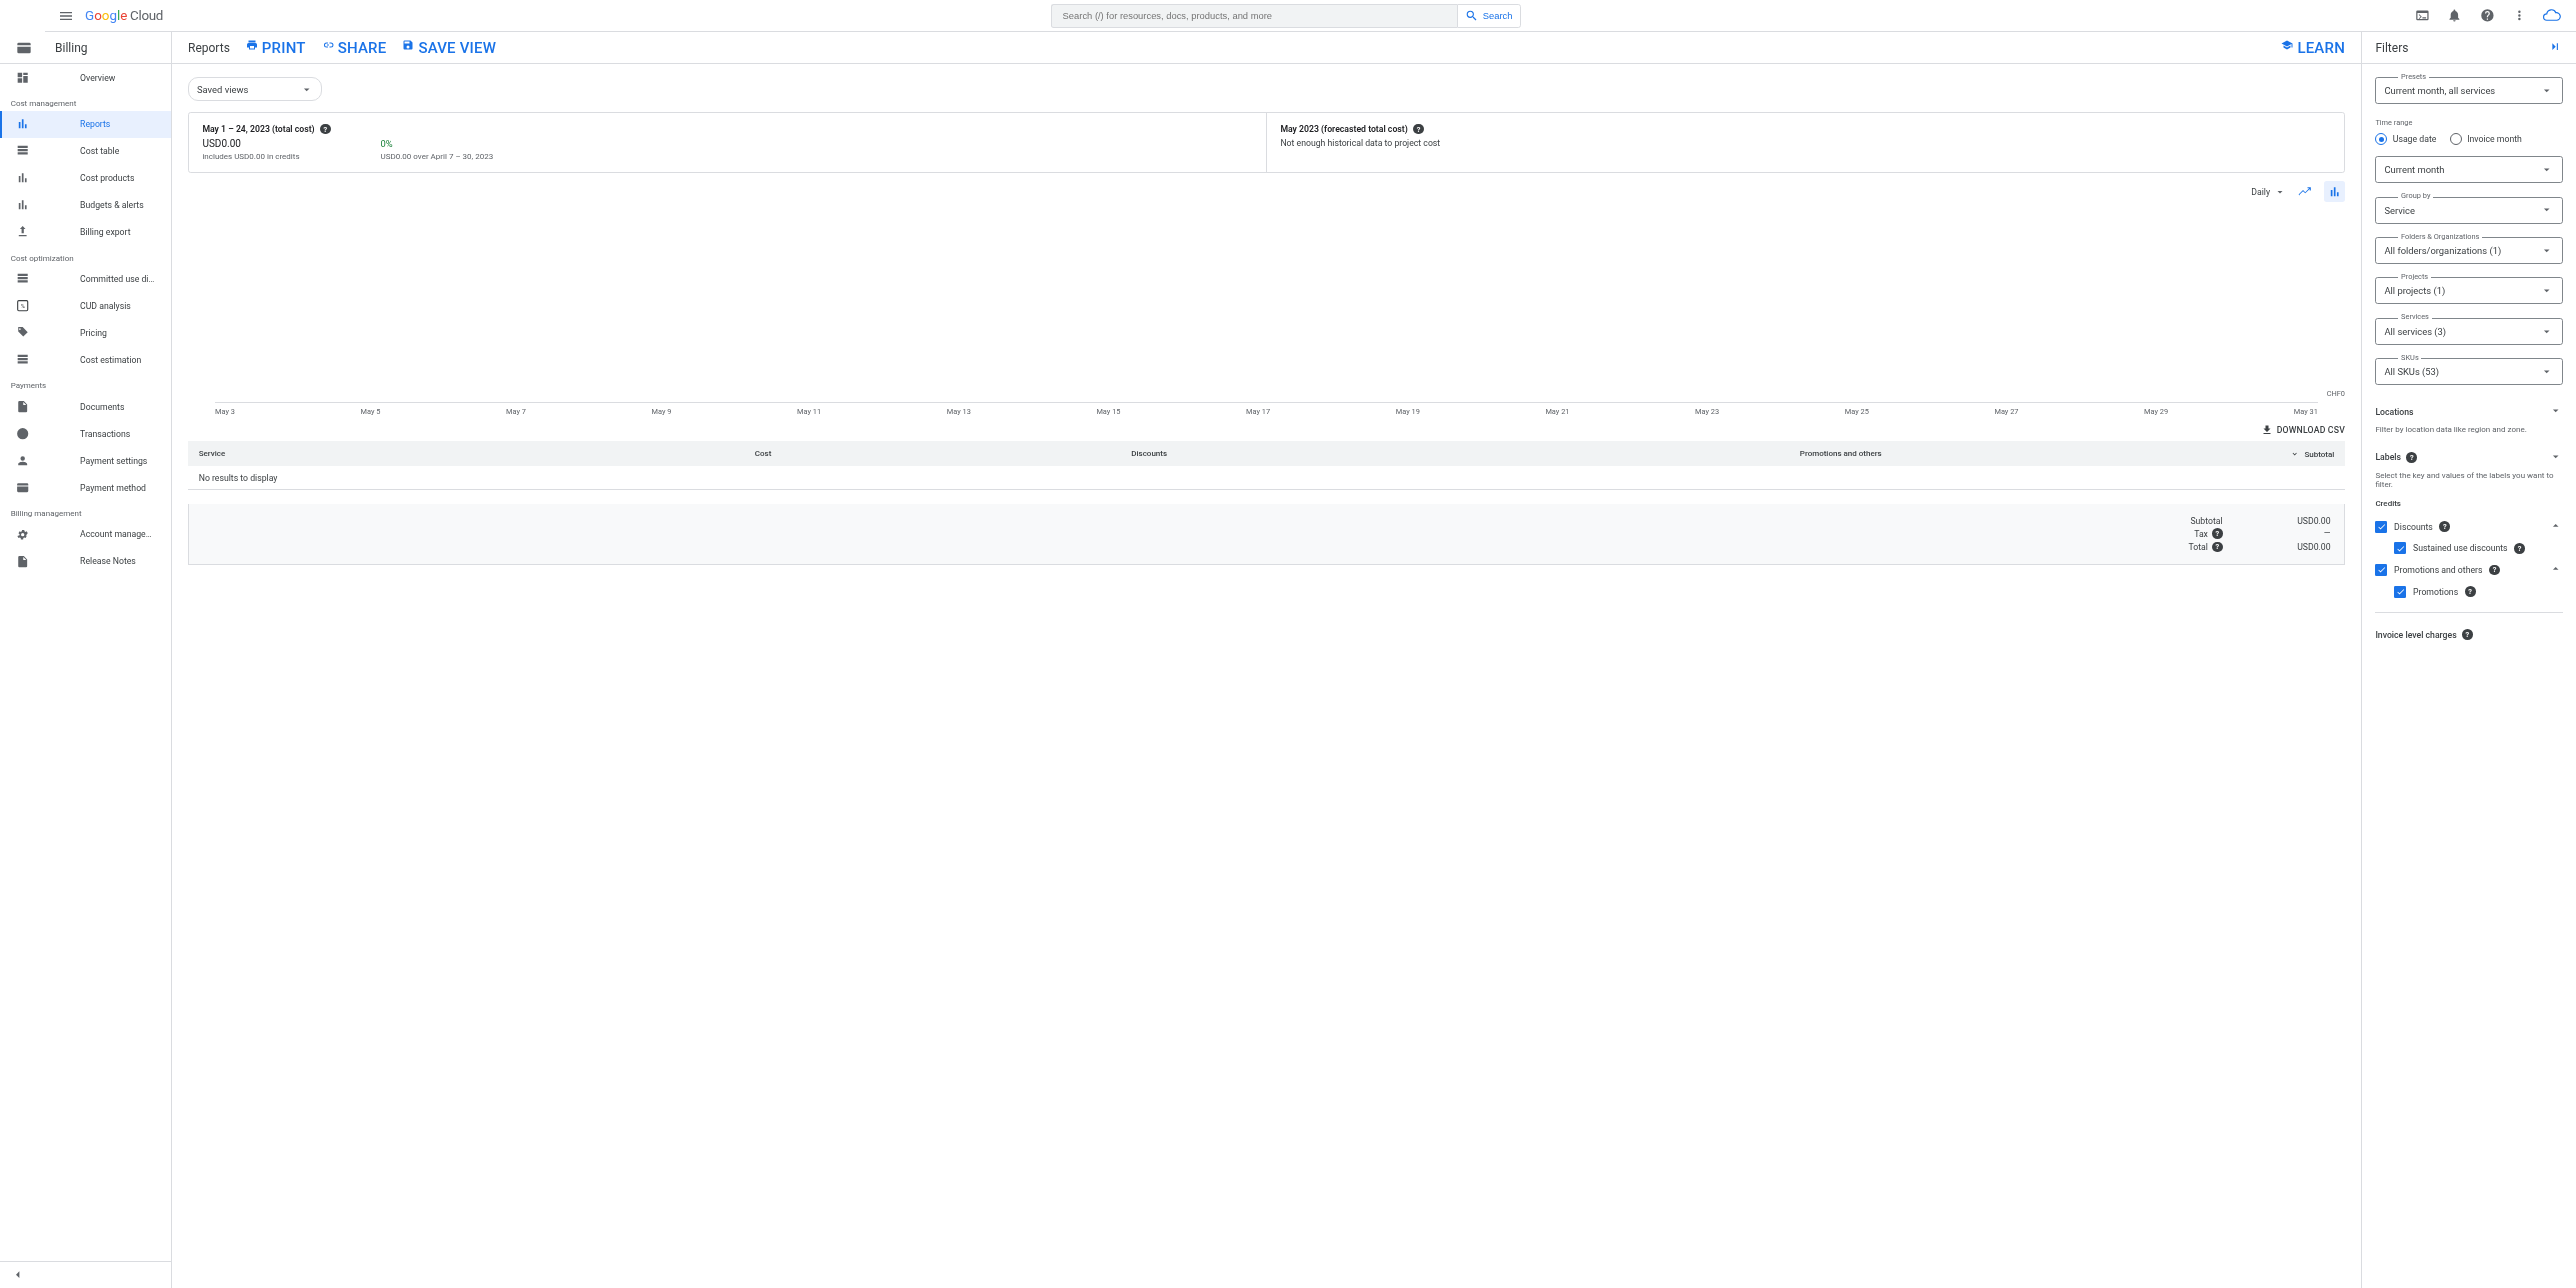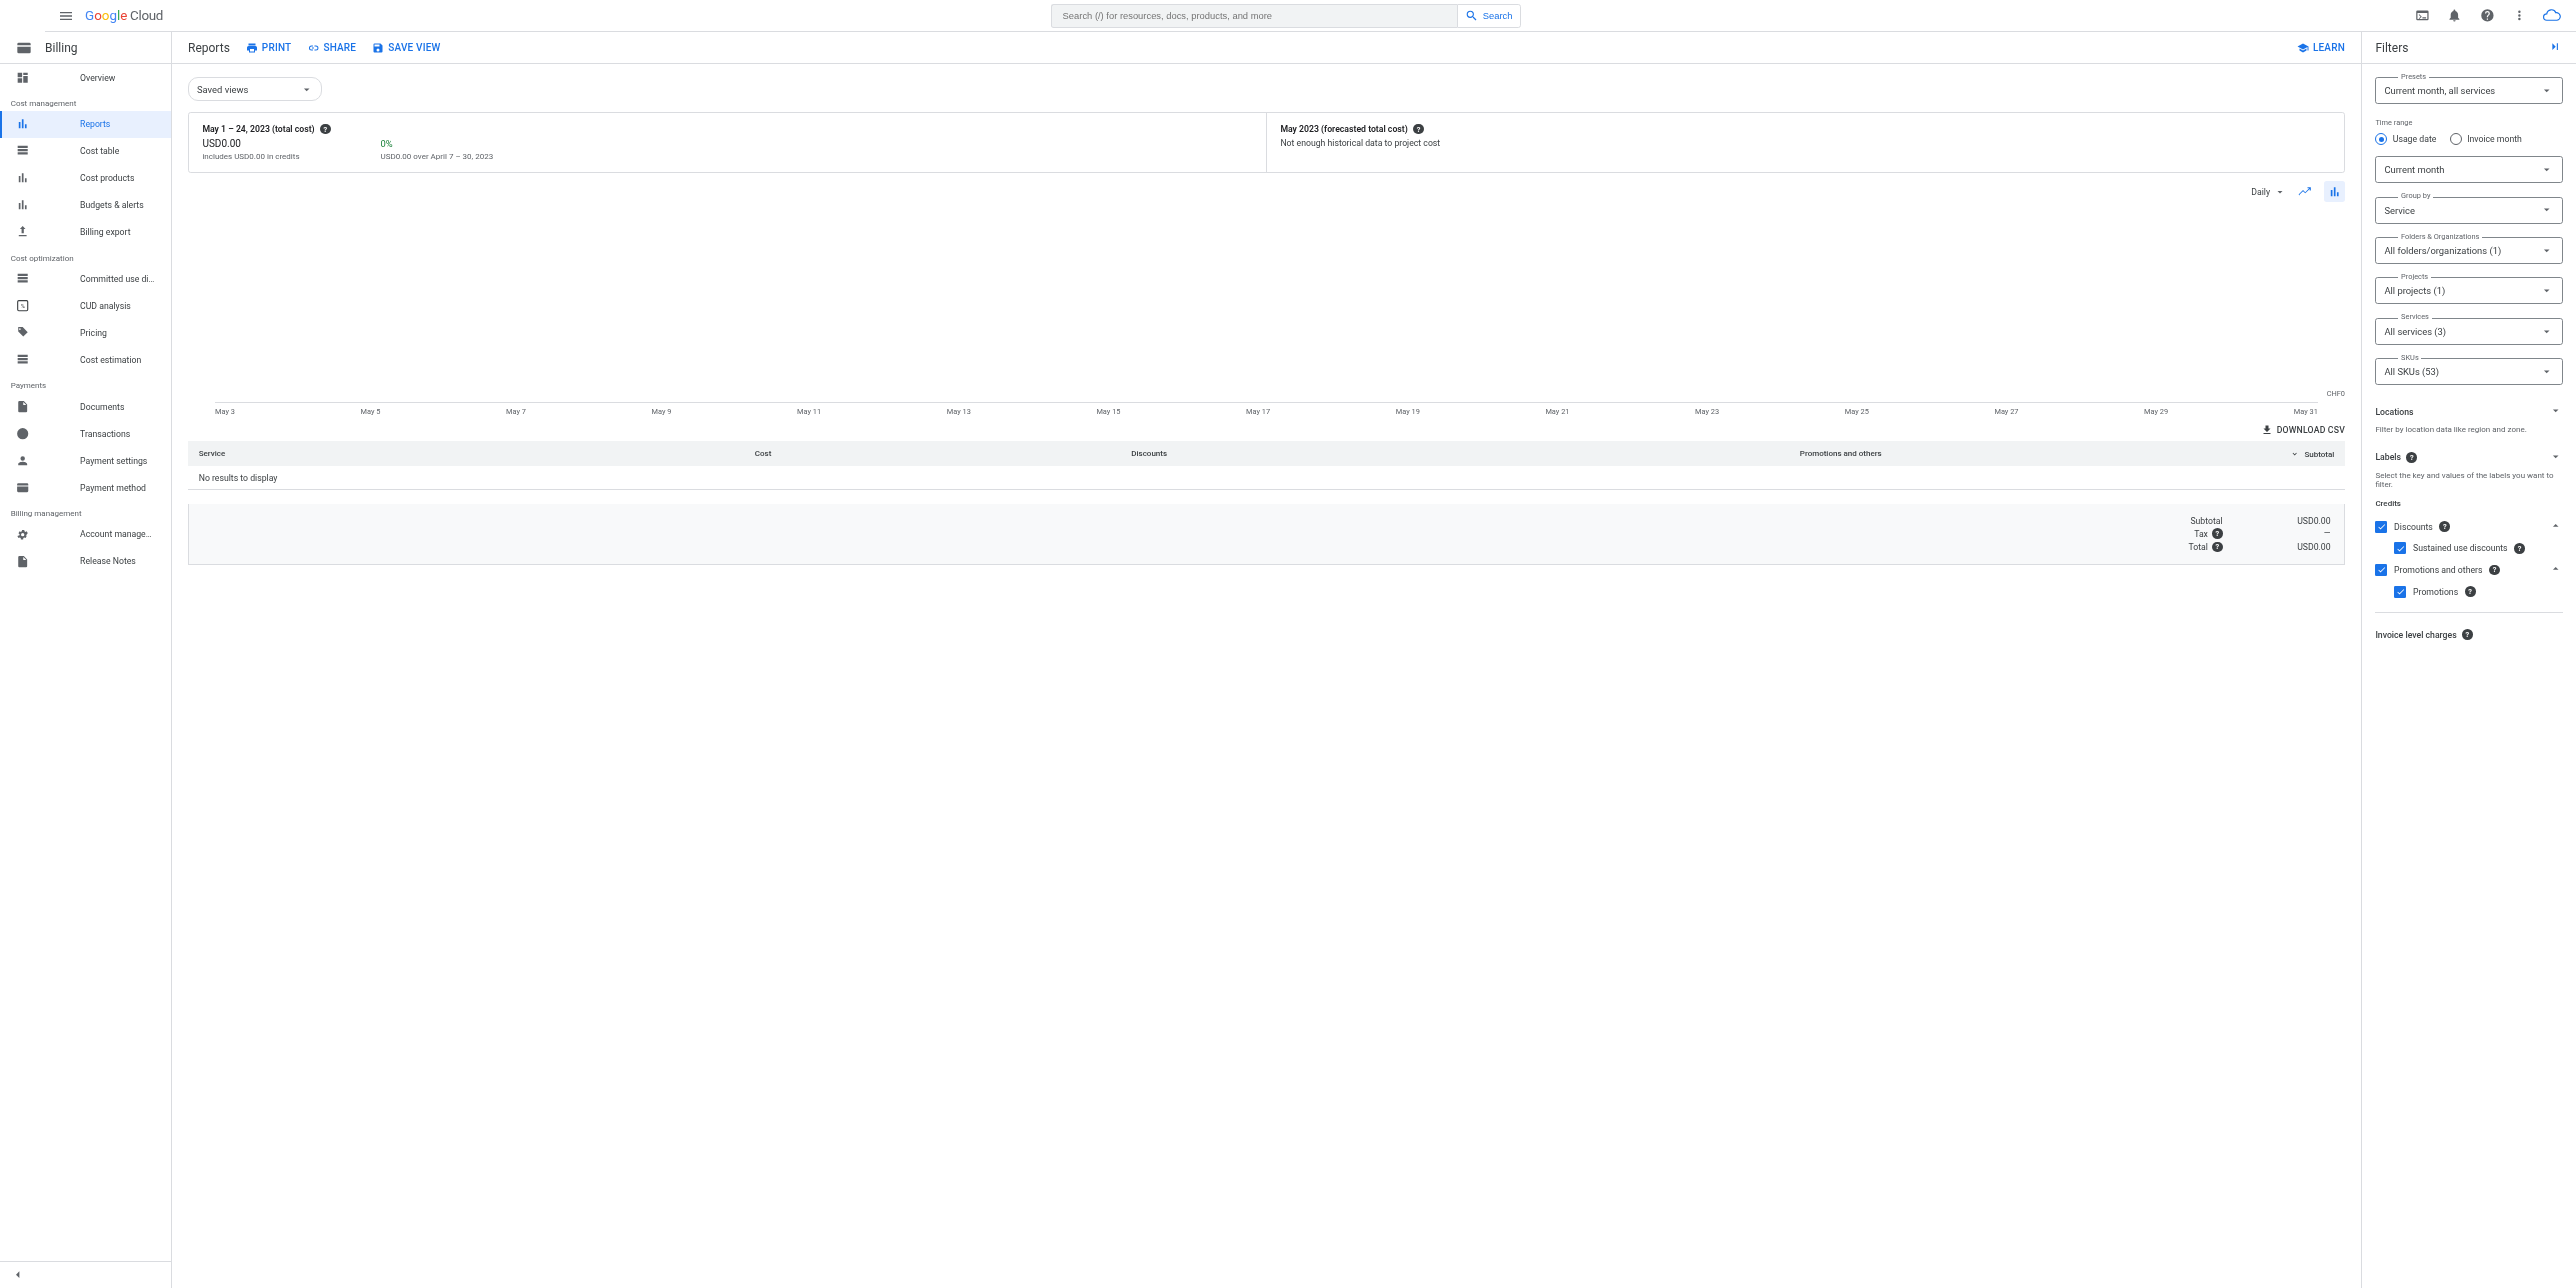--- a/index.html
+++ b/index.html
@@ -19,37 +19,37 @@
   .topbar-right { display: flex; align-items: center; gap: 5.4px; padding-right: 5.4px; }
   .topbar-icon { width: 27px; height: 27px; display: flex; align-items: center; justify-content: center; cursor: pointer; border-radius: 50%; }
   .topbar-icon svg { width: 14.8px; height: 14.8px; fill: #5f6368; }
   .cloud-icon svg { width: 19px; height: 19px; fill: none; stroke: #1a73e8; stroke-width: 1.5; }
 
   
   .layout { display: flex; height: calc(100vh - 32px); }
   
   
   .sidebar { width: 172px; border-right: 0.7px solid #dadce0; display: flex; flex-direction: column; overflow-y: auto; }
-  .sidebar-header { height: 32px; display: flex; align-items: center; padding: 0 16px; gap: 13px; border-bottom: 0.7px solid #dadce0; }
+  .sidebar-header { height: 32px; display: flex; align-items: center; padding: 0 16px; gap: 23px; border-bottom: 0.7px solid #dadce0; }
   .sidebar-header svg { width: 16px; height: 16px; fill: #5f6368; }
   .sidebar-title { font-size: 12px; color: #3c4043; }
   .nav-item { height: 27px; display: flex; align-items: center; padding: 0 16px; gap: 10.7px; cursor: pointer; font-size: 8.7px; color: #3c4043; }
   .nav-item.active { background: #e8f0fe; color: #1a73e8; position: relative; }
   .nav-item.active::before { content: ""; position: absolute; left: 0; top: 0; bottom: 0; width: 2px; background: #1a73e8; }
   .nav-item svg { width: 13.4px; height: 13.4px; fill: #5f6368; flex-shrink: 0; }
   .nav-item.active svg { fill: #1a73e8; }
   .nav-group-label { padding: 8px 10.7px 2.7px; font-size: 8px; color: #5f6368; }
   .sidebar-footer { margin-top: auto; border-top: 0.7px solid #dadce0; height: 27px; display: flex; align-items: center; padding: 0 10.7px; }
   .sidebar-footer svg { width: 13.4px; height: 13.4px; fill: #5f6368; }
 
   
   .main { flex: 1; display: flex; flex-direction: column; overflow: hidden; }
   .main-header { height: 32px; border-bottom: 0.7px solid #dadce0; display: flex; align-items: center; padding: 0 16px; gap: 16px; }
   .page-title { font-size: 12px; color: #3c4043; }
-  .action-btn { display: flex; align-items: center; gap: 4px; color: #1a73e8; font-size: 10px; font-weight: 500; cursor: pointer; letter-spacing: 0.2px; }
+  .action-btn { display: flex; gap: 4px; color: #1a73e8; font-size: 15px; font-weight: 500; cursor: pointer; letter-spacing: 0.2px; }
   .action-btn svg { width: 12px; height: 12px; fill: #1a73e8; }
   .main-header-spacer { flex: 1; }
   
   .main-body { flex: 1; overflow-y: auto; padding: 13.4px 16px; }
   
   .saved-views { width: 134px; height: 24px; border: 0.7px solid #dadce0; border-radius: 10px; display: flex; align-items: center; justify-content: space-between; padding: 0 8px; font-size: 9.4px; color: #3c4043; cursor: pointer; margin-bottom: 10.7px; }
 
   
   .summary-row { display: flex; border: 0.7px solid #dadce0; border-radius: 2.7px; margin-bottom: 8px; }
   .summary-card { flex: 1; padding: 10.7px 13.4px; }

